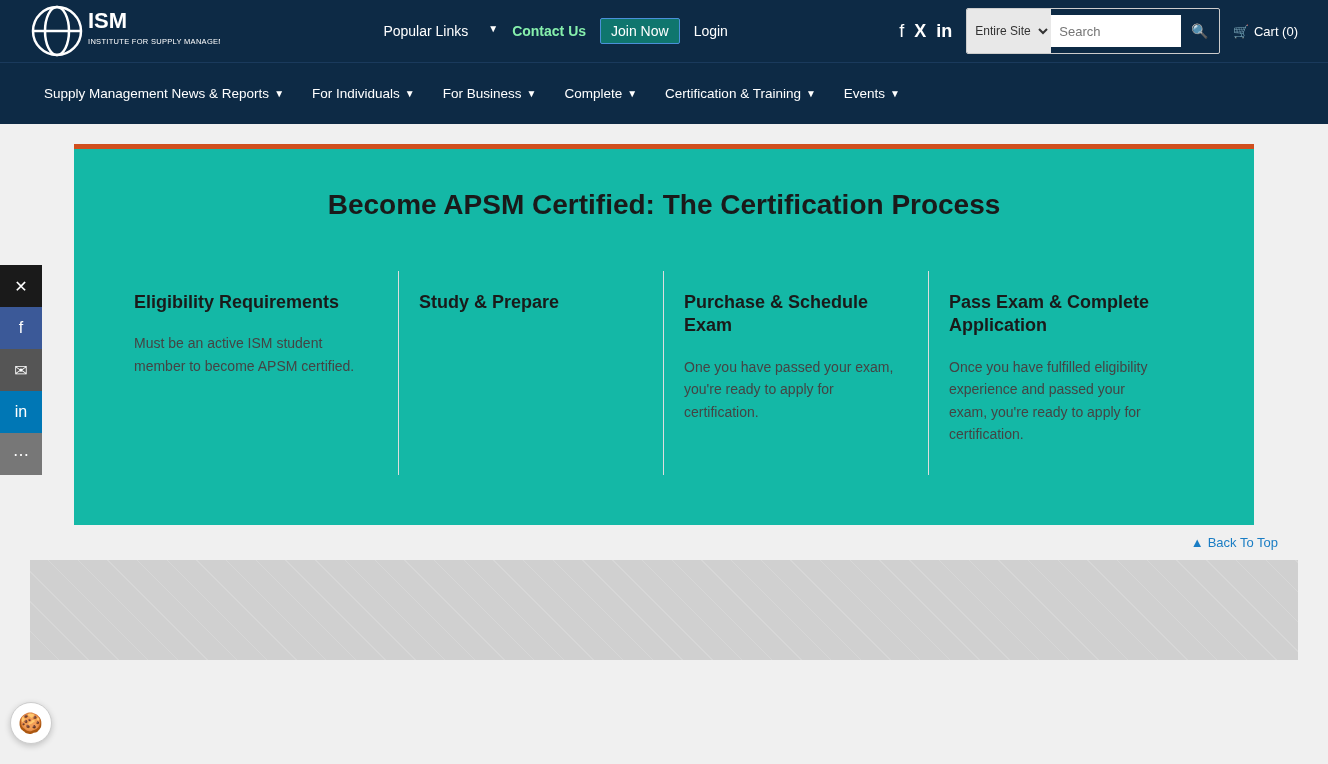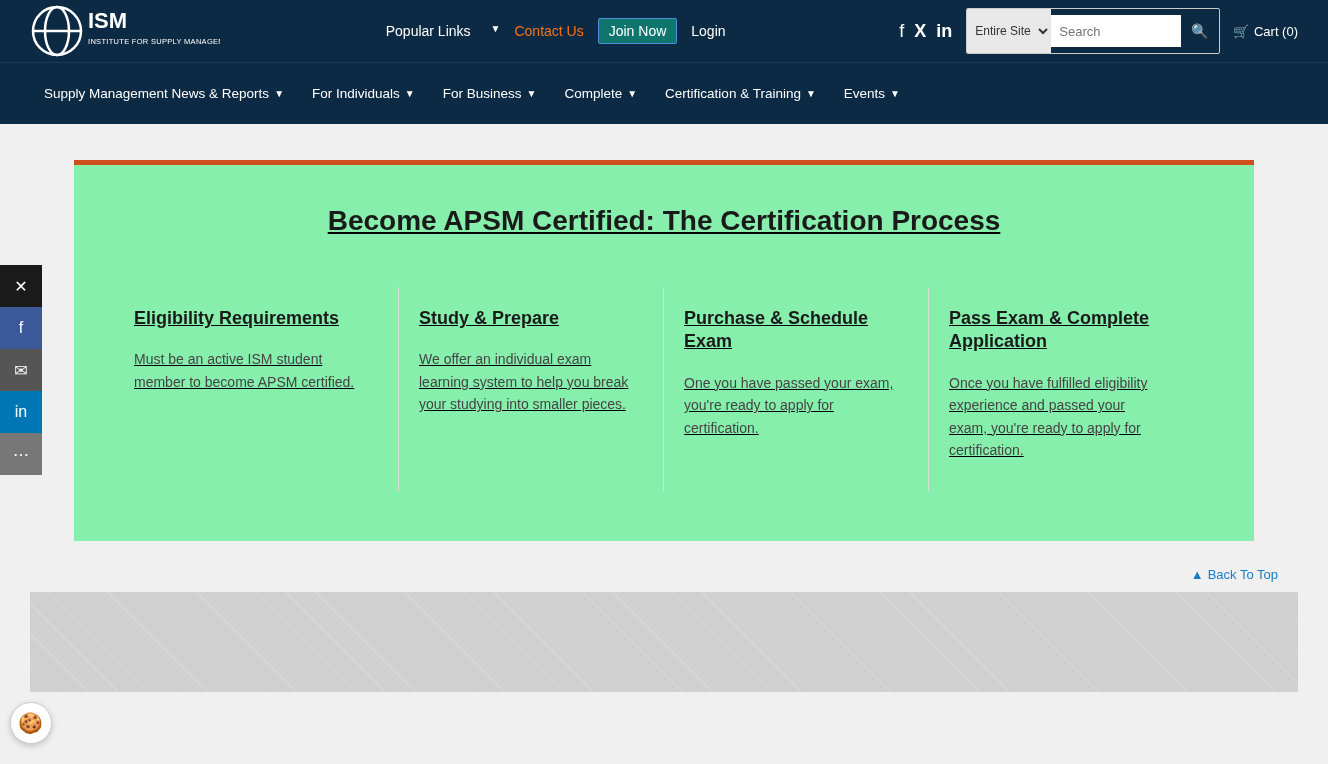--- a/index.html
+++ b/index.html
@@ -128,27 +128,26 @@
     .main-nav-item .caret { font-size: 10px; }
 
     
     .page-wrapper {
       background: #f0f0f0;
       padding: 20px 30px 0 30px;
       min-height: 600px;
     }
 
     .content-card {
-      background: #86efac;
+      background: #14b8a6;
       max-width: 1180px;
-      margin: 16px auto;
+      margin: 0 auto;
       border-top: 5px solid #d04f1e;
       padding: 40px 60px 50px 60px;
       position: relative;
-      text-decoration: underline;
     }
 
     .page-title {
       text-align: center;
       font-size: 28px;
       font-weight: bold;
       color: #1a1a1a;
       margin-bottom: 50px;
     }
 
@@ -274,21 +273,21 @@
         <text x="58" y="40" fill="white" font-size="7.5" font-family="Arial" letter-spacing="0.3">INSTITUTE FOR SUPPLY MANAGEMENT</text>
       </svg>
     </div>
   </div>
 
   <nav class="top-nav">
     <div class="popular-links">
       <span>Popular Links</span>
       <span class="arrow">▼</span>
     </div>
-    <a style="color:#f97316;text-decoration:none;font-size:14px;padding:0 8px;">Contact Us</a>
+    <a style="color:#86efac;text-decoration:none;font-size:14px;padding:0 8px;font-weight:bold;">Contact Us</a>
     <a style="color:white;text-decoration:none;font-size:14px;padding:0 8px;border:1px solid #4a90d9;padding:4px 10px;background:#0f766e;border-radius:2px;">Join Now</a>
     <a style="color:white;text-decoration:none;font-size:14px;padding:0 8px;">Login</a>
   </nav>
 
   <div class="top-right">
     <div class="social-icons">
       <a class="social-icon">f</a>
       <a class="social-icon" style="font-weight:bold;">X</a>
       <a class="social-icon" style="font-weight:bold;">in</a>
     </div>
@@ -345,21 +344,20 @@
   <div class="content-card">
     <h1 class="page-title">Become APSM Certified: The Certification Process</h1>
 
     <div class="steps-grid">
       <div class="step-col">
         <div class="step-title">Eligibility Requirements</div>
         <div class="step-body">Must be an active ISM student member to become APSM certified.</div>
       </div>
       <div class="step-col">
         <div class="step-title">Study &amp; Prepare</div>
-        <div class="step-body">We offer an individual exam learning system to help you break your studying into smaller pieces.</div>
       </div>
       <div class="step-col">
         <div class="step-title">Purchase &amp; Schedule Exam</div>
         <div class="step-body">One you have passed your exam, you're ready to apply for certification.</div>
       </div>
       <div class="step-col">
         <div class="step-title">Pass Exam &amp; Complete Application</div>
         <div class="step-body">Once you have fulfilled eligibility experience and passed your exam, you're ready to apply for certification.</div>
       </div>
     </div>

